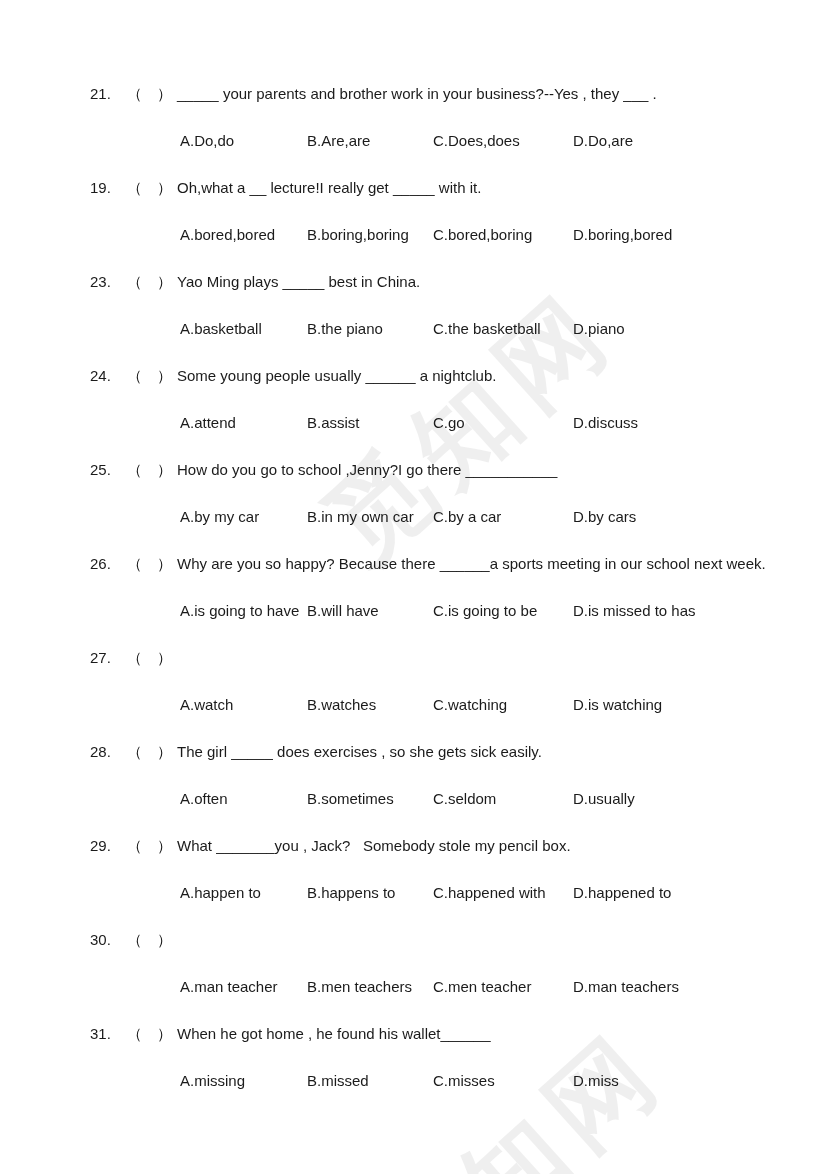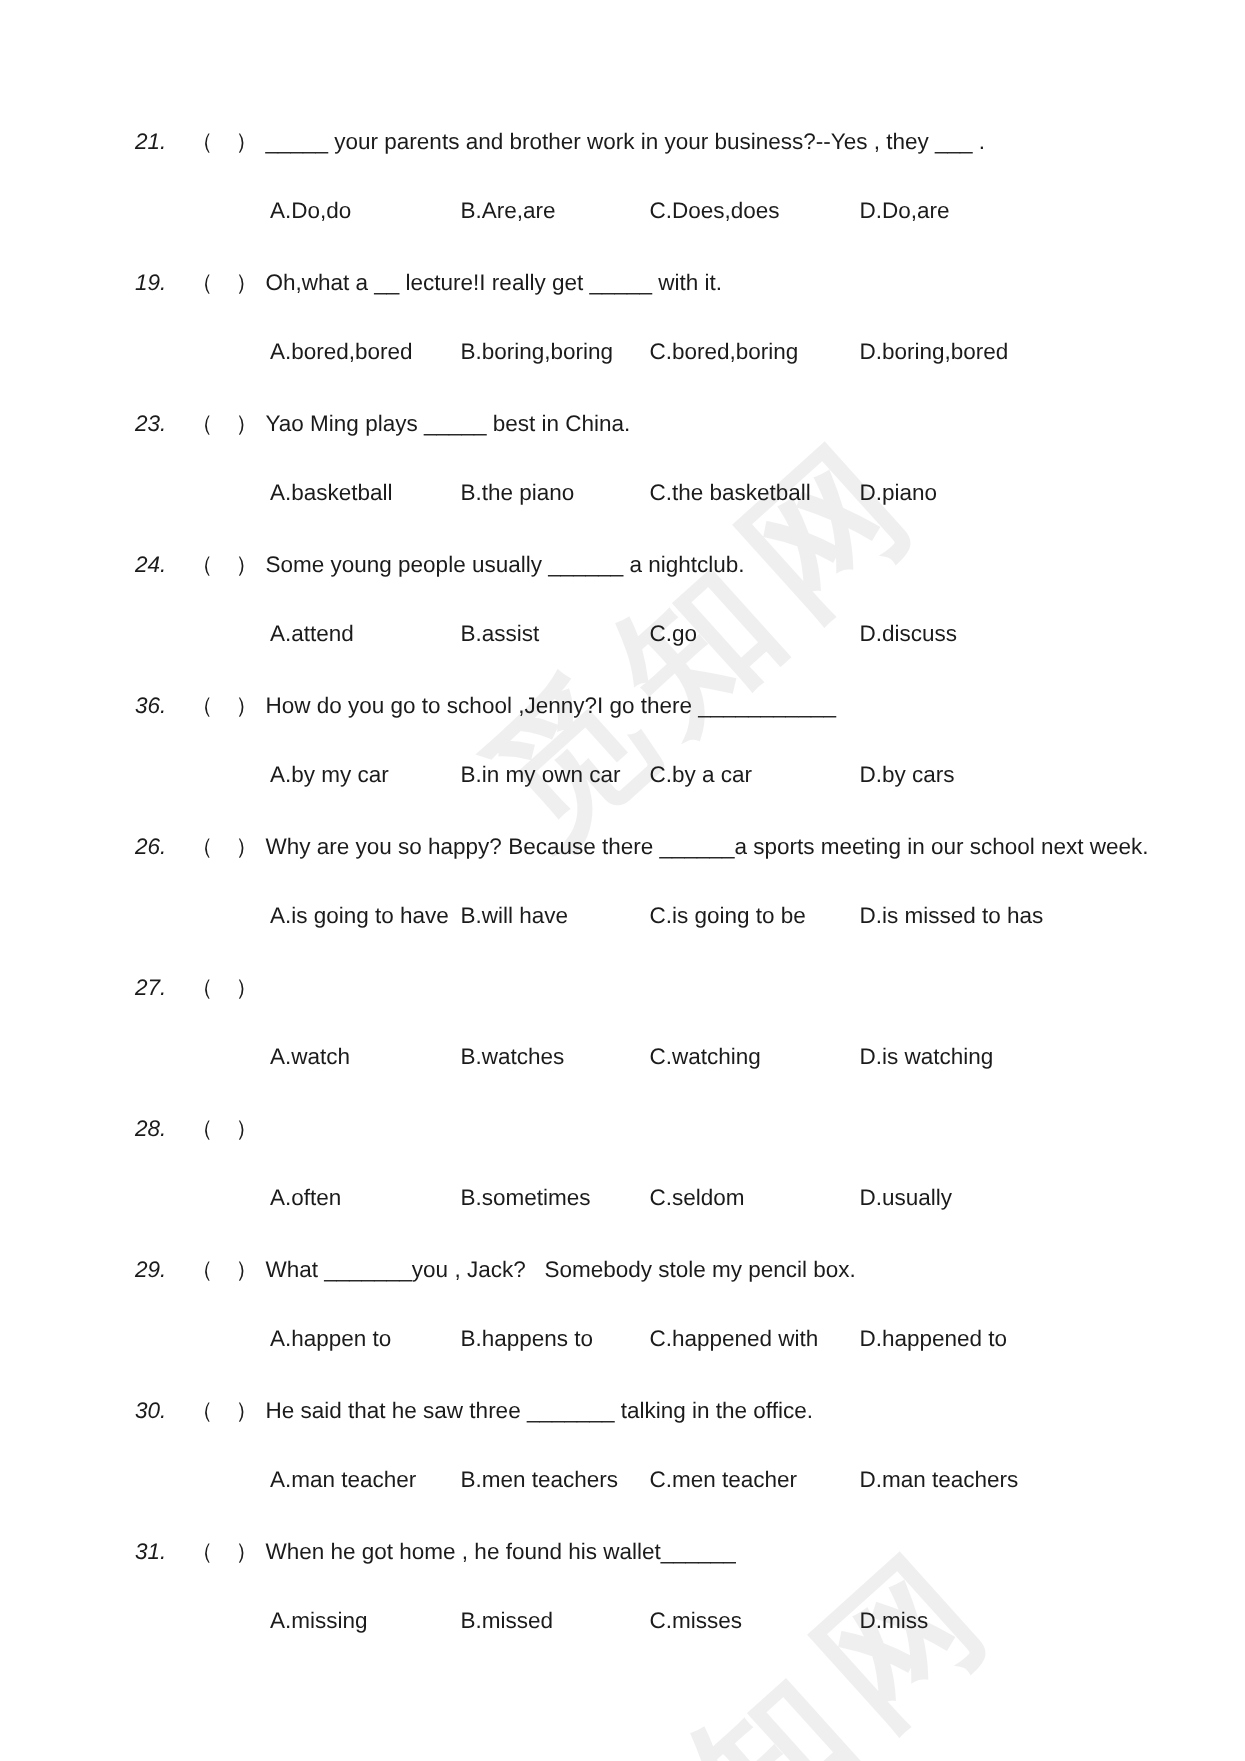--- a/index.html
+++ b/index.html
@@ -26,21 +26,20 @@
   .qline {
     display: flex;
     align-items: baseline;
     height: 20px;
     margin-bottom: 27px;
     white-space: pre;
   }
   .qnum {
     width: 37px;
     flex: 0 0 37px;
-    font-style: italic;
   }
   .qbracket {
     width: 50px;
     flex: 0 0 50px;
   }
   .qtext {
     white-space: pre;
   }
   .optline {
     display: grid;
@@ -126,21 +125,21 @@
       <span class="qtext">Some young people usually ______ a nightclub.</span>
     </div>
     <div class="optline">
       <span class="opt">A.attend</span>
       <span class="opt">B.assist</span>
       <span class="opt">C.go</span>
       <span class="opt">D.discuss</span>
     </div>
 
     <div class="qline">
-      <span class="qnum">36.</span>
+      <span class="qnum">25.</span>
       <span class="qbracket">（　）</span>
       <span class="qtext">How do you go to school ,Jenny?I go there ___________</span>
     </div>
     <div class="optline">
       <span class="opt">A.by my car</span>
       <span class="opt">B.in my own car</span>
       <span class="opt">C.by a car</span>
       <span class="opt">D.by cars</span>
     </div>
 
@@ -163,20 +162,21 @@
     <div class="optline">
       <span class="opt">A.watch</span>
       <span class="opt">B.watches</span>
       <span class="opt">C.watching</span>
       <span class="opt">D.is watching</span>
     </div>
 
     <div class="qline">
       <span class="qnum">28.</span>
       <span class="qbracket">（　）</span>
+      <span class="qtext">The girl _____ does exercises , so she gets sick easily.</span>
     </div>
     <div class="optline">
       <span class="opt">A.often</span>
       <span class="opt">B.sometimes</span>
       <span class="opt">C.seldom</span>
       <span class="opt">D.usually</span>
     </div>
 
     <div class="qline">
       <span class="qnum">29.</span>
@@ -186,21 +186,20 @@
     <div class="optline">
       <span class="opt">A.happen to</span>
       <span class="opt">B.happens to</span>
       <span class="opt">C.happened with</span>
       <span class="opt">D.happened to</span>
     </div>
 
     <div class="qline">
       <span class="qnum">30.</span>
       <span class="qbracket">（　）</span>
-      <span class="qtext">He said that he saw three _______ talking in the office.</span>
     </div>
     <div class="optline">
       <span class="opt">A.man teacher</span>
       <span class="opt">B.men teachers</span>
       <span class="opt">C.men teacher</span>
       <span class="opt">D.man teachers</span>
     </div>
 
     <div class="qline">
       <span class="qnum">31.</span>

